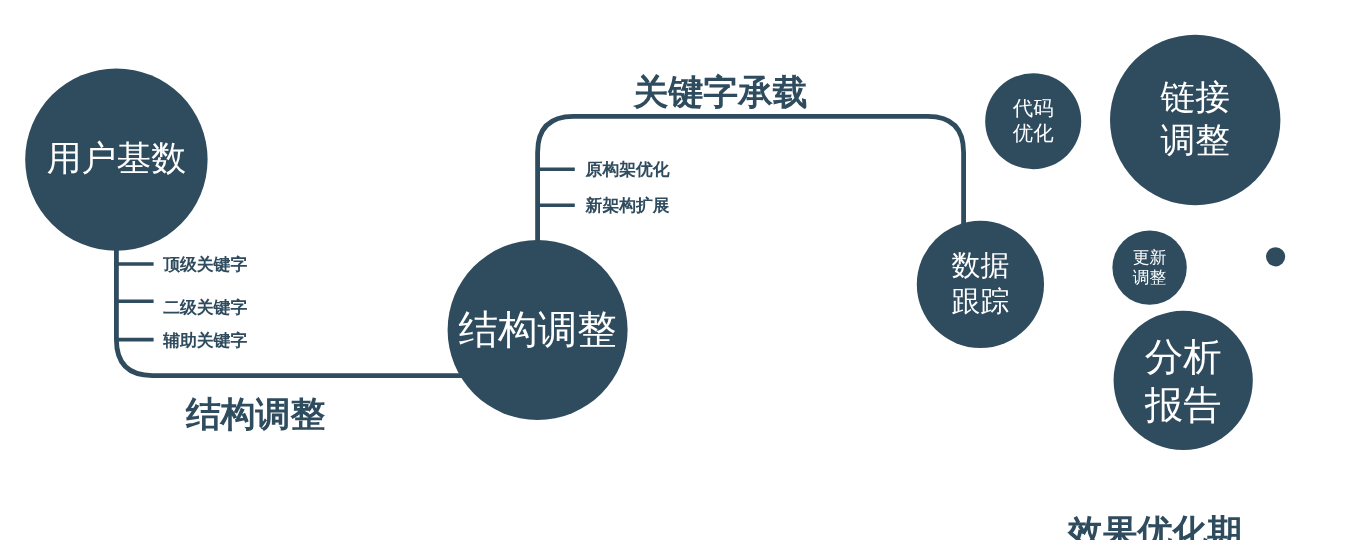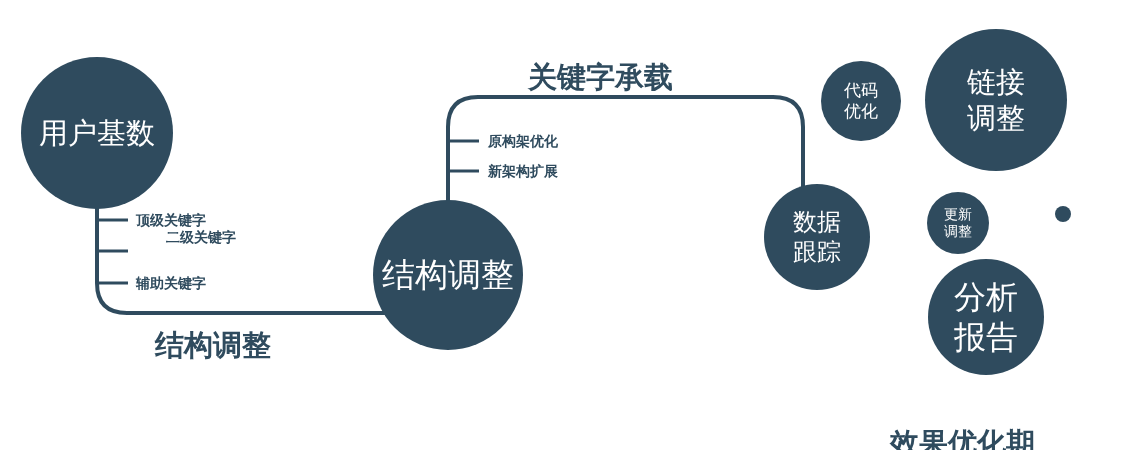--- a/index.html
+++ b/index.html
@@ -52,21 +52,21 @@
   .el-keyword   { left: 528px; top: 58px; }
   .el-caption   { left: 890px; top: 424px; }
   .branch-label {
     position: absolute;
     color: var(--primary, #2f4b5e);
     font-size: 14px;
     font-weight: 600;
     white-space: nowrap;
   }
   .bl-0 { left: 136px; top: 212px; }
-  .bl-1 { left: 136px; top: 229px; margin-left: 30px; }
+  .bl-1 { left: 136px; top: 248px; }
   .bl-2 { left: 136px; top: 275px; }
   .bm-0 { left: 488px; top: 133px; }
   .bm-1 { left: 488px; top: 163px; }
 </style>
 </head>
 <body>
 
 <div id="canvas">
 
   <svg id="connectors" viewBox="0 0 1130 450" xmlns="http://www.w3.org/2000/svg">

